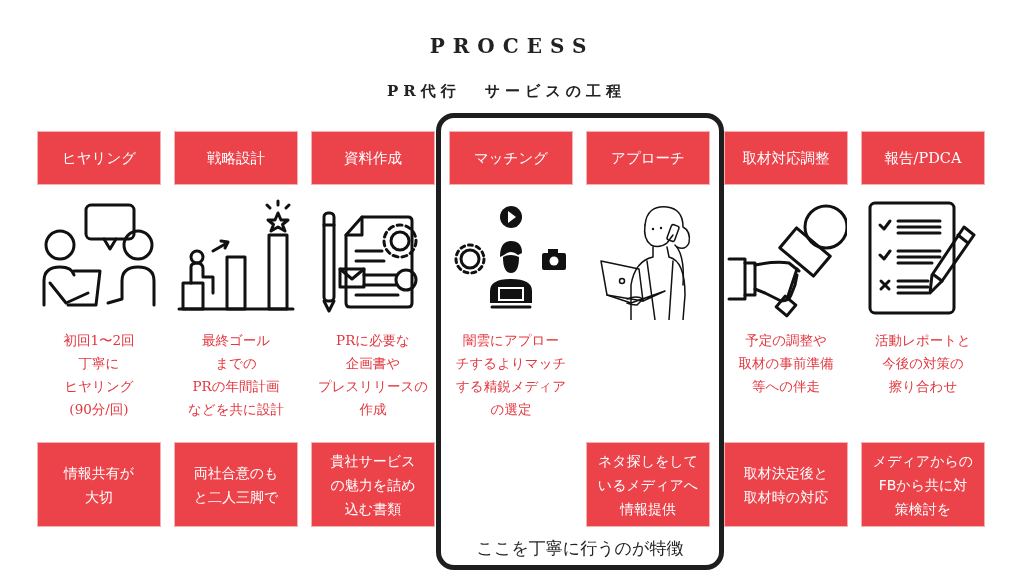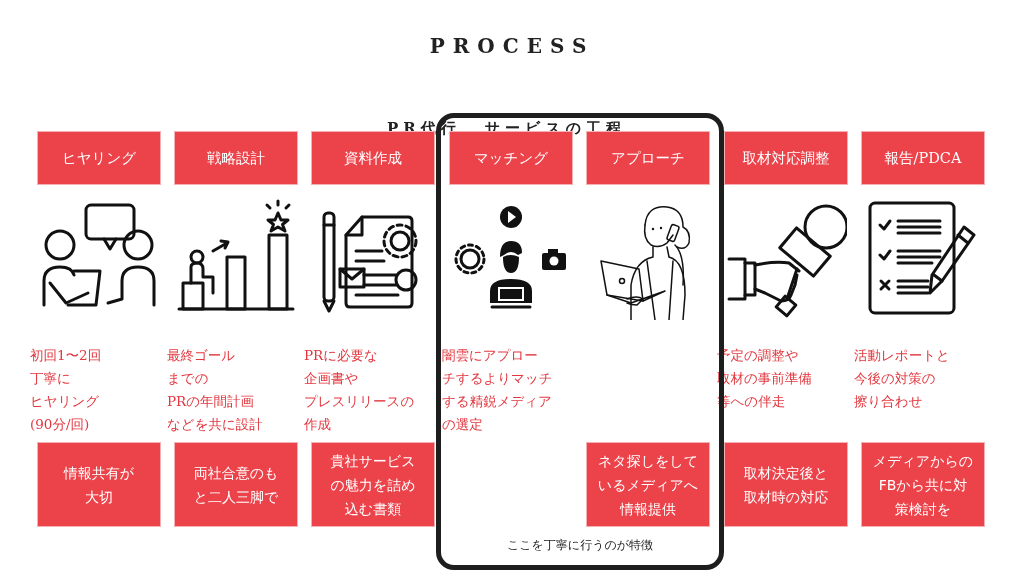--- a/index.html
+++ b/index.html
@@ -7,41 +7,41 @@
     width: 1024px; height: 576px; background: #ffffff; position: relative; overflow: hidden;
     font-family: "DejaVu Serif", "Liberation Serif", serif;
   }
   .title {
     position: absolute; left: 0; width: 1024px; top: 34px; text-align: center;
     font-family: "DejaVu Serif", "Liberation Serif", serif;
     font-size: 20px; letter-spacing: 8px; color: #222; font-weight: bold;
   }
   .subtitle {
     position: absolute; left: 0; width: 1013px; top: 82px; text-align: center;
-    font-family: "DejaVu Serif", serif; font-size: 15px; letter-spacing: 5px; color: #222; font-weight: bold; margin-top: 37px;
+    font-family: "DejaVu Serif", serif; font-size: 15px; letter-spacing: 5px; color: #222; font-weight: bold;
   }
   .subtitle .gap { display: inline-block; width: 24px; }
   .highlight-frame {
     position: absolute; left: 436px; top: 113px; width: 278px; height: 447px;
     border: 5px solid #1e1e1e; border-radius: 18px; box-sizing: content-box;
   }
   .frame-caption {
     position: absolute; left: 436px; width: 288px; top: 537px; text-align: center;
-    font-family: "DejaVu Sans", sans-serif; font-size: 12px; color: #222;
+    font-family: "DejaVu Sans", sans-serif; font-size: 17px; color: #222;
   }
   .col { position: absolute; top: 0; width: 122px; height: 444px; }
   .head {
     position: absolute; top: 132px; left: 0; width: 122px; height: 52px;
     background: #ec434b; color: #fff; display: flex; align-items: center; justify-content: center;
     font-family: "DejaVu Serif", serif; font-size: 14.5px; box-shadow: 0 0 0 1px #f5b0b3;
   }
   .icon { position: absolute; top: 195px; left: 0; width: 122px; height: 125px; }
   .icon svg { width: 122px; height: 125px; }
   .desc {
-    position: absolute; top: 344px; left: -8px; width: 138px; text-align: left;
+    position: absolute; top: 329px; left: -8px; width: 138px; text-align: center;
     color: #e2373f; font-family: "DejaVu Serif", serif; font-size: 13.5px; line-height: 23px; white-space: pre-line;
   }
   .foot {
     position: absolute; top: 443px; left: 0; width: 122px; height: 83px;
     background: #ec434b; color: #fff; display: flex; align-items: center; justify-content: center; text-align: center;
     font-family: "DejaVu Sans", sans-serif; font-size: 14px; line-height: 24px; white-space: pre-line;
     box-shadow: 0 0 0 1px #f5b0b3;
   }
   .stroke { fill: none; stroke: #111; stroke-width: 3; stroke-linecap: round; stroke-linejoin: round; }
   .thin { fill: none; stroke: #111; stroke-width: 1.5; stroke-linecap: round; stroke-linejoin: round; }

